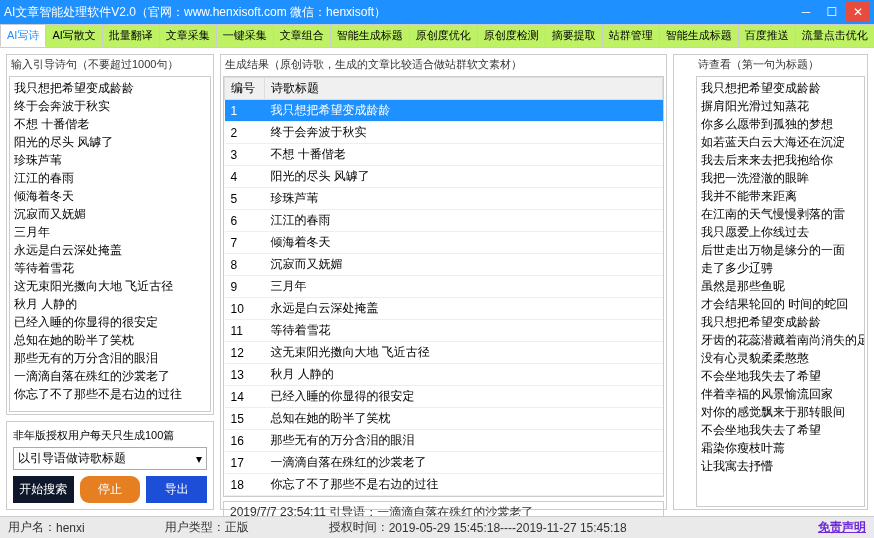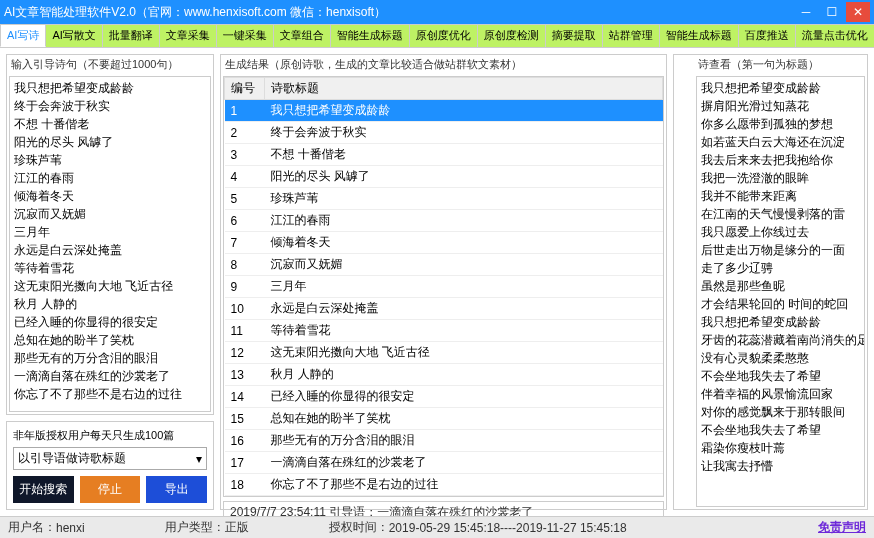--- a/index.html
+++ b/index.html
@@ -26,21 +26,21 @@
 .tbl th { background: #f0f0f0; border: 1px solid #ddd; padding: 2px 6px; text-align: left; font-weight: normal; }
 .tbl td { border-bottom: 1px solid #eee; padding: 2px 6px; }
 .tbl tr.selected td { background: #1e90ff; color: #fff; }
 .tbl td.num { width: 40px; }
 .controls { border: 1px solid #ccc; margin: 6px 0 0 0; padding: 6px; }
 .controls-label { font-size: 11px; margin-bottom: 4px; }
 .dropdown { width: 100%; border: 1px solid #aaa; padding: 2px 4px; background: #fff; display: flex; justify-content: space-between; align-items: center; margin-bottom: 6px; cursor: pointer; }
 .btn-row { display: flex; gap: 6px; }
 .btn { flex: 1; padding: 5px 4px; color: #fff; border: none; cursor: pointer; text-align: center; font-size: 12px; }
 .btn.green { background: #0f172a; }
-.btn.orange { background: #e67e22; }
+.btn.orange { background: #e67e22; border-radius: 9px; }
 .btn.blue { background: #1d4ed8; }
 .log-area { border: 1px solid #ccc; margin: 2px; height: 70px; overflow-y: auto; padding: 2px 6px; font-size: 12px; line-height: 16px; color: #333; }
 .right-list { flex: 1; border: 1px solid #ccc; margin: 2px; overflow-y: auto; padding: 2px 4px; font-size: 12px; line-height: 18px; }
 .right-list div { white-space: nowrap; }
 .statusbar { height: 22px; background: #eaeaea; border-top: 1px solid #ccc; display: flex; align-items: center; padding: 0 8px; font-size: 11px; color: #333; }
 .statusbar .sp { width: 80px; }
 .statusbar .link { color: #6d28d9; text-decoration: underline; cursor: pointer; margin-left: auto; font-weight: bold; }
 .mid-inner { display: flex; flex-direction: column; flex: 1; }
 .left-outer { display: flex; flex-direction: column; width: 208px; }
 ::-webkit-scrollbar { width: 14px; }

